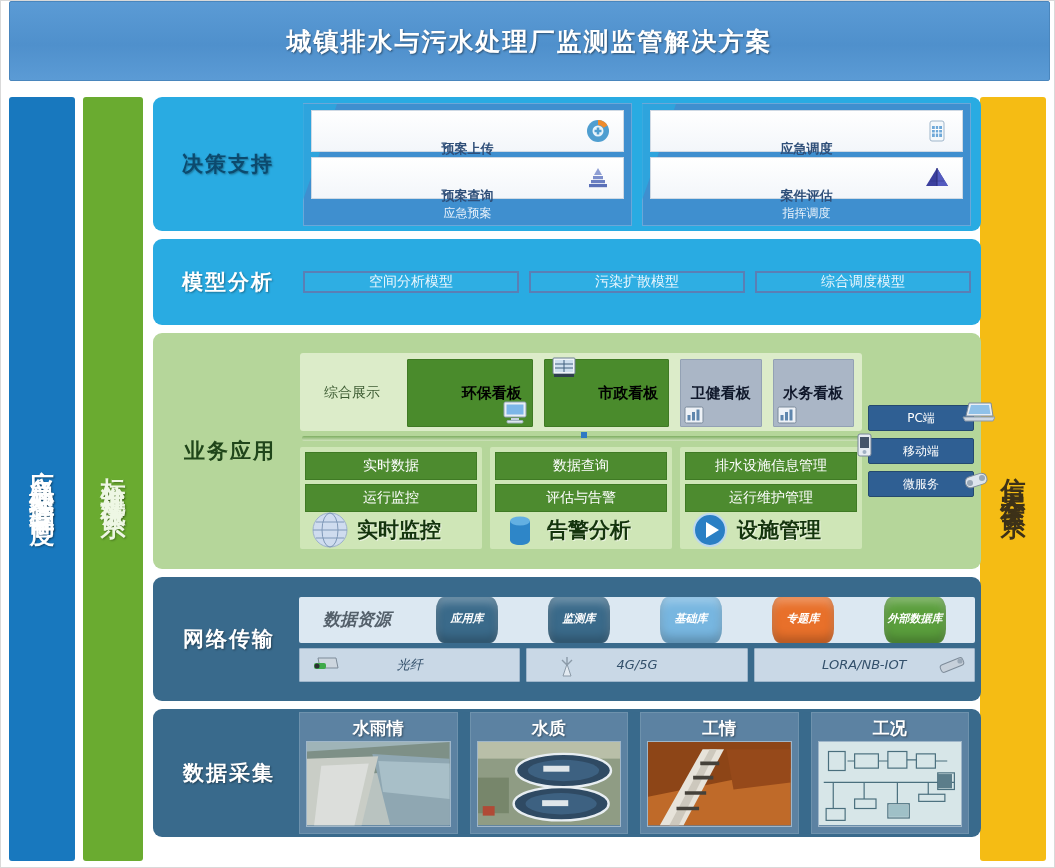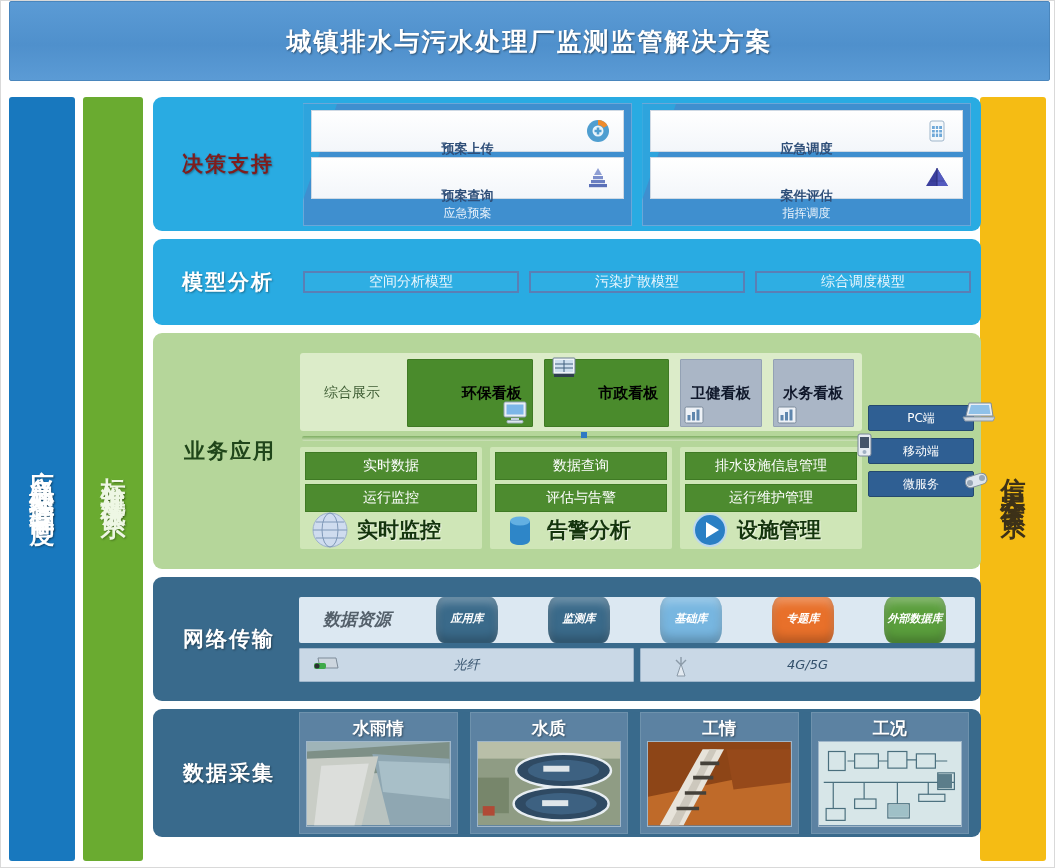--- a/index.html
+++ b/index.html
@@ -32,21 +32,21 @@
   .center{position:absolute;left:152px;top:96px;width:828px;height:766px;}
 
   .layer{position:relative;border-radius:9px;margin-bottom:8px;display:flex;
     align-items:center;box-sizing:border-box;}
   .layer-label{flex:0 0 140px;text-align:center;font-size:21px;font-weight:bold;
     letter-spacing:2px;}
   .layer-body{flex:1;display:flex;box-sizing:border-box;}
 
   
   #layer-decision{height:134px;background:#29abe2;padding:5px;}
-  #layer-decision .layer-label{color:#7f1d1d;text-shadow:1px 1px 2px rgba(0,0,0,.35);font-family:Liberation Serif, serif;}
+  #layer-decision .layer-label{color:#0c4a6e;text-shadow:1px 1px 2px rgba(0,0,0,.35);font-family:Liberation Serif, serif;}
   .dec-group{flex:1;background:#3f8fcf;border:1px solid #6ba7d8;margin:0 5px;
     padding:6px 7px 3px 7px;box-sizing:border-box;display:flex;flex-direction:column;
     position:relative;}
   .dec-item{background:linear-gradient(180deg,#ffffff 0%,#f3f6fa 100%);
     border:1px solid #cfd9e4;height:40px;margin-bottom:5px;display:flex;
     align-items:center;justify-content:center;position:relative;}
   .dec-item .t{font-size:13px;color:#2f4f79;font-weight:bold;margin-top:36px;}
   .dec-item .ic{position:absolute;right:12px;top:50%;transform:translateY(-50%);
     width:26px;height:26px;}
   .dec-cap{text-align:center;color:#e8f2fb;font-size:12px;padding-top:1px;}
@@ -412,20 +412,29 @@
             </div>
             <div class="link">
               <span class="lic" style="left:28px;">
                 <svg viewBox="0 0 24 24" width="24" height="24">
                   <path d="M12 3v8M7 6l5 5 5-5" stroke="#8b9aa8" fill="none" stroke-width="1.4"></path>
                   <polygon points="12,10 16,22 8,22" fill="#e3eaf1" stroke="#8b9aa8"></polygon>
                 </svg>
               </span>
               <span>4G/5G</span>
             </div>
+            <div class="link">
+              <span>LORA/NB-IOT</span>
+              <span class="lic" style="right:6px;">
+                <svg viewBox="0 0 32 22" width="32" height="22">
+                  <rect x="4" y="7" width="24" height="8" rx="3" transform="rotate(-22 16 11)" fill="#c7d0da" stroke="#7d8b99"></rect>
+                  <circle cx="24" cy="7" r="2.6" fill="#9aa8b6"></circle>
+                </svg>
+              </span>
+            </div>
           </div>
         </div>
       </div>
     </div>
 
     <div class="layer" id="layer-collect">
       <div class="layer-label">数据采集</div>
       <div class="layer-body">
         <div class="col-body">
 

